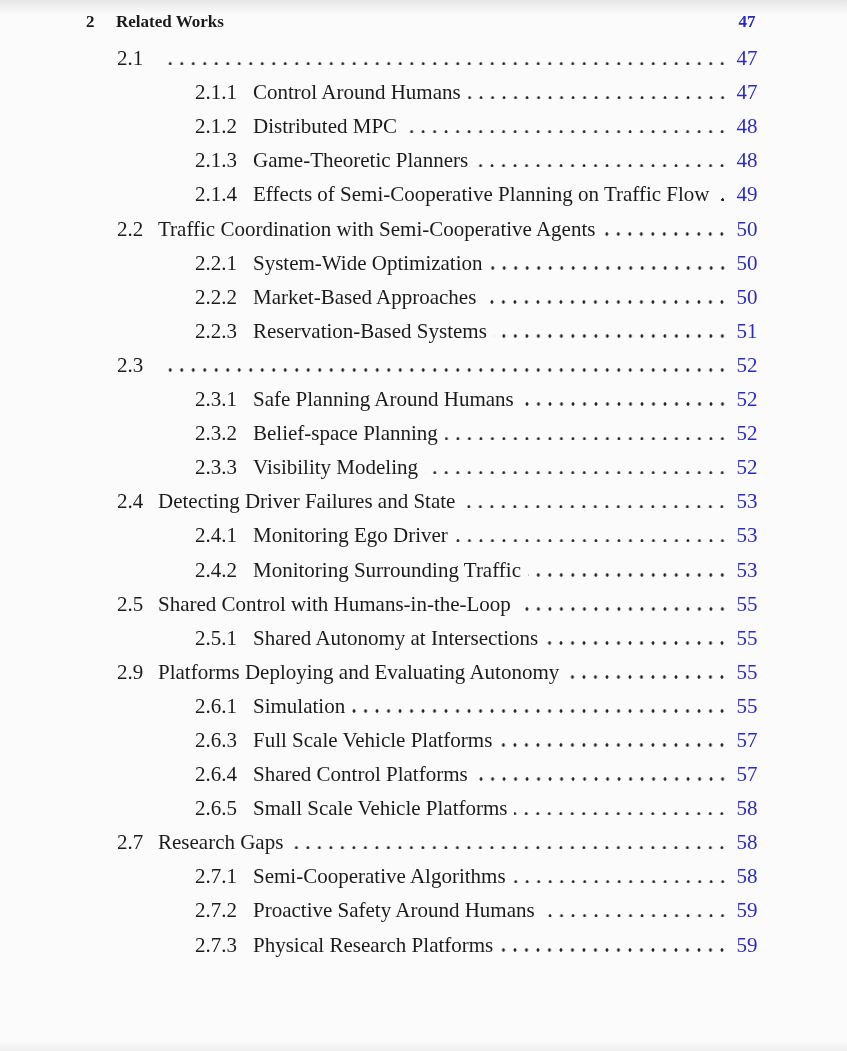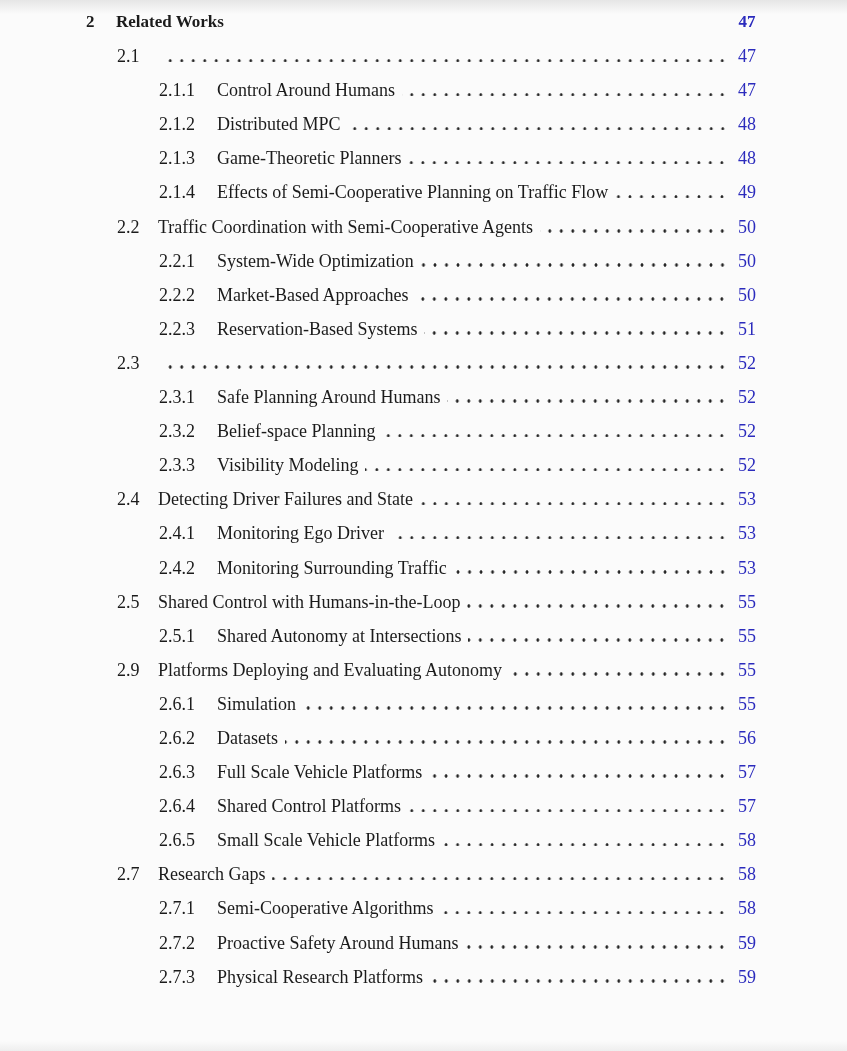--- a/index.html
+++ b/index.html
@@ -33,34 +33,34 @@
     position: absolute;
     bottom: 0; left: 0; right: 0;
     height: 10px;
     background: linear-gradient(0deg, #eeeeee 0%, rgba(251,251,251,0) 100%);
     pointer-events: none;
   }
   .row {
     display: flex;
     align-items: baseline;
     height: 34.1px;
-    font-size: 18px;
+    font-size: 21px;
     padding-right: 89px;
     white-space: nowrap;
   }
   .row.chapter {
     padding-left: 86px;
     font-weight: bold;
     font-size: 17px;
   }
   .chapter .num { width: 30px; flex: 0 0 auto; }
   .row.section { padding-left: 117px; }
   .section .num { width: 41px; flex: 0 0 auto; }
   .row.subsection { padding-left: 159px; }
-  .subsection .num { width: 58px; flex: 0 0 auto; }
+  .subsection .num { width: 58px; flex: 0 0 auto; margin-left: 36px; }
   .title { flex: 0 0 auto; }
   .fill {
     flex: 1 1 auto;
     height: 0.85em;
     margin: 0 8px 0 7px;
     min-width: 10px;
   }
   .dots {
     background-image: radial-gradient(circle, #242424 1.35px, rgba(0,0,0,0) 1.6px);
     background-size: 11.5px 3.6px;
@@ -220,26 +220,20 @@
     <span class="pg">55</span>
   </div>
 
   <div class="row subsection">
     <span class="num">2.6.1</span>
     <span class="title">Simulation</span>
     <span class="fill dots"></span>
     <span class="pg">55</span>
   </div>
 
-  <div class="row subsection">
-    <span class="num">2.6.2</span>
-    <span class="title">Datasets</span>
-    <span class="fill dots"></span>
-    <span class="pg">56</span>
-  </div>
 
   <div class="row subsection">
     <span class="num">2.6.3</span>
     <span class="title">Full Scale Vehicle Platforms</span>
     <span class="fill dots"></span>
     <span class="pg">57</span>
   </div>
 
   <div class="row subsection">
     <span class="num">2.6.4</span>

